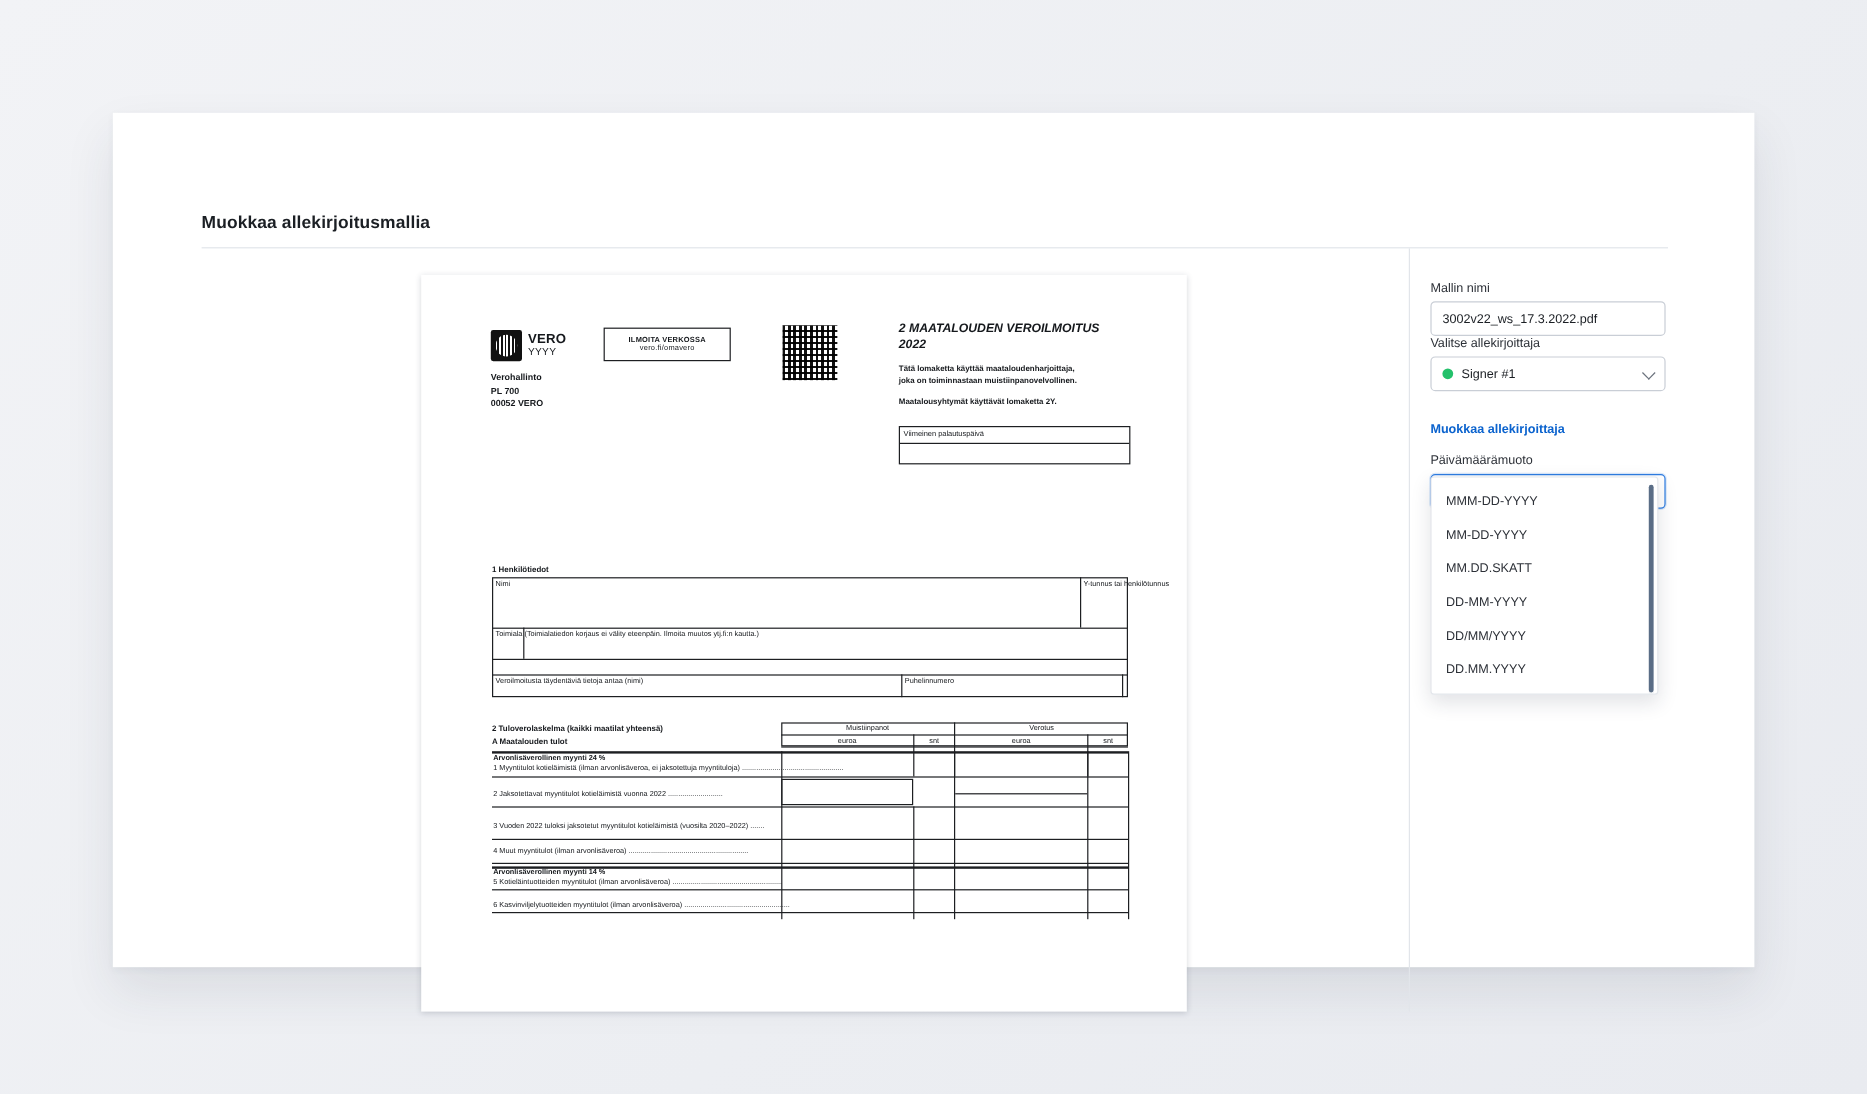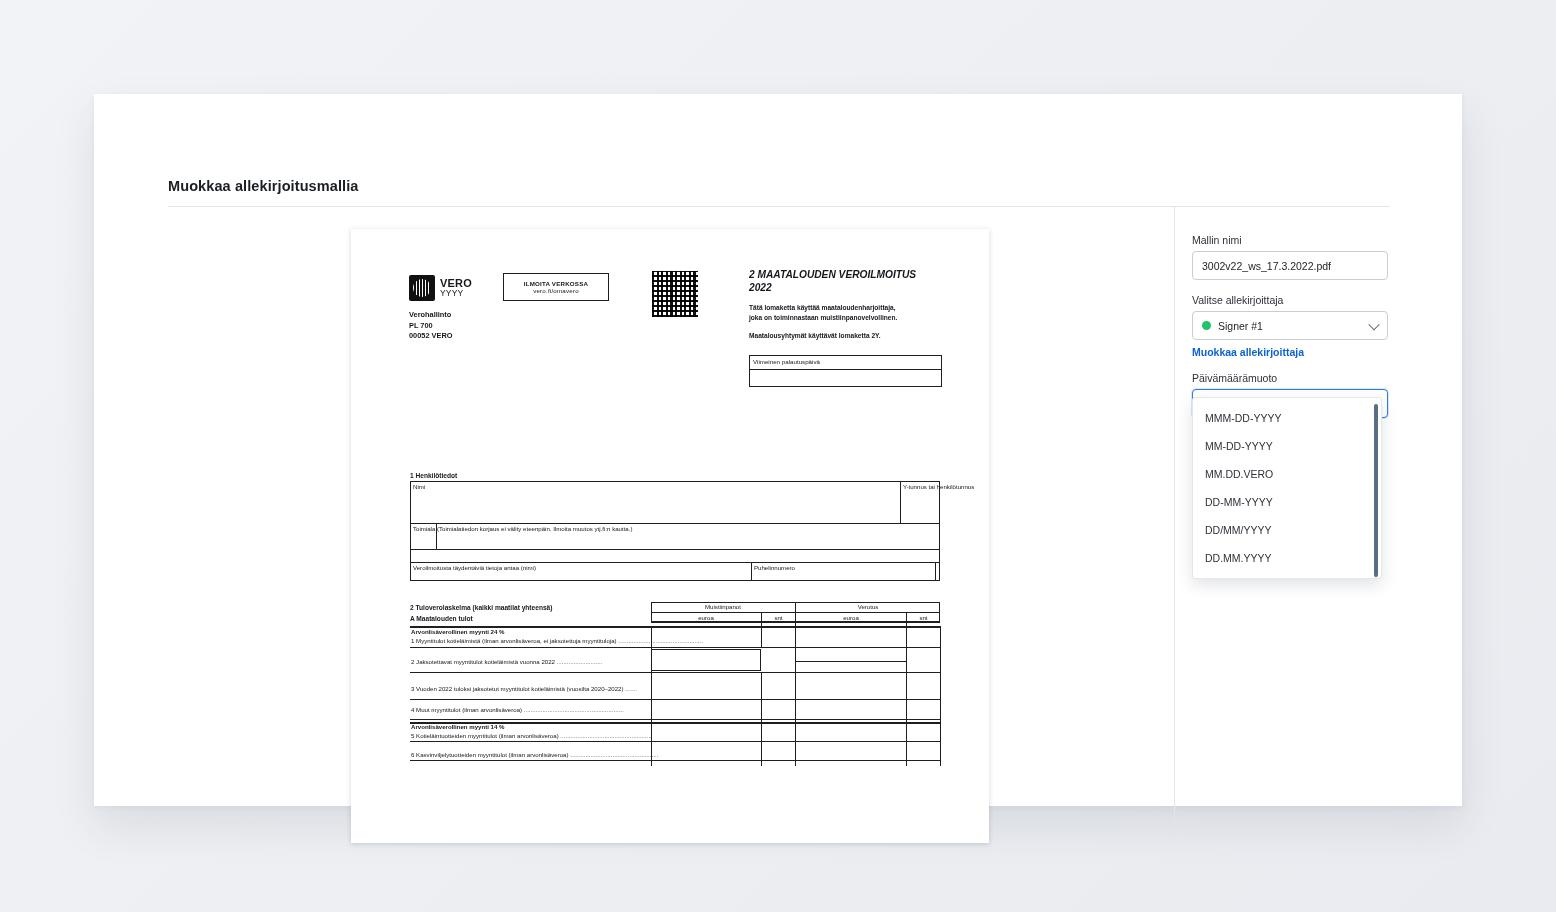--- a/index.html
+++ b/index.html
@@ -68,37 +68,36 @@
     width: 196px;
     height: 29px;
     border: 1px solid #c9ced6;
     border-radius: 4px;
     background: #fff;
     font-size: 10.5px;
     color: #1b1f24;
     padding: 0 9px;
     display: flex;
     align-items: center;
-    margin-bottom: 14px;
     text-align: center;
   }
   .select-box {
     box-sizing: border-box;
     position: relative;
     width: 196px;
     height: 29px;
     border: 1px solid #c9ced6;
     border-radius: 4px;
     background: #fff;
     font-size: 10.5px;
     color: #1b1f24;
     padding: 0 9px;
     display: flex;
     align-items: center;
-    margin-bottom: 6px;
+    margin-bottom: 26px;
   }
   .dot {
     width: 9px;
     height: 9px;
     border-radius: 50%;
     background: #24c16b;
     margin-right: 7px;
     flex: 0 0 auto;
   }
   .caret {
@@ -395,20 +394,20 @@
     <div class="select-box open">
       <span>Päivämäärämuoto</span>
       <span class="caret up"></span>
     </div>
 
     <div class="dropdown">
       <div class="dd-scrolltrack"></div>
       <div class="dd-scrollbar"></div>
       <div class="dd-item">MMM-DD-YYYY</div>
       <div class="dd-item">MM-DD-YYYY</div>
-      <div class="dd-item">MM.DD.VERO</div>
+      <div class="dd-item">MM.DD.SKATT</div>
       <div class="dd-item">DD-MM-YYYY</div>
       <div class="dd-item">DD/MM/YYYY</div>
       <div class="dd-item">DD.MM.YYYY</div>
     </div>
   </div>
 
 </div>
 
 </body></html>

